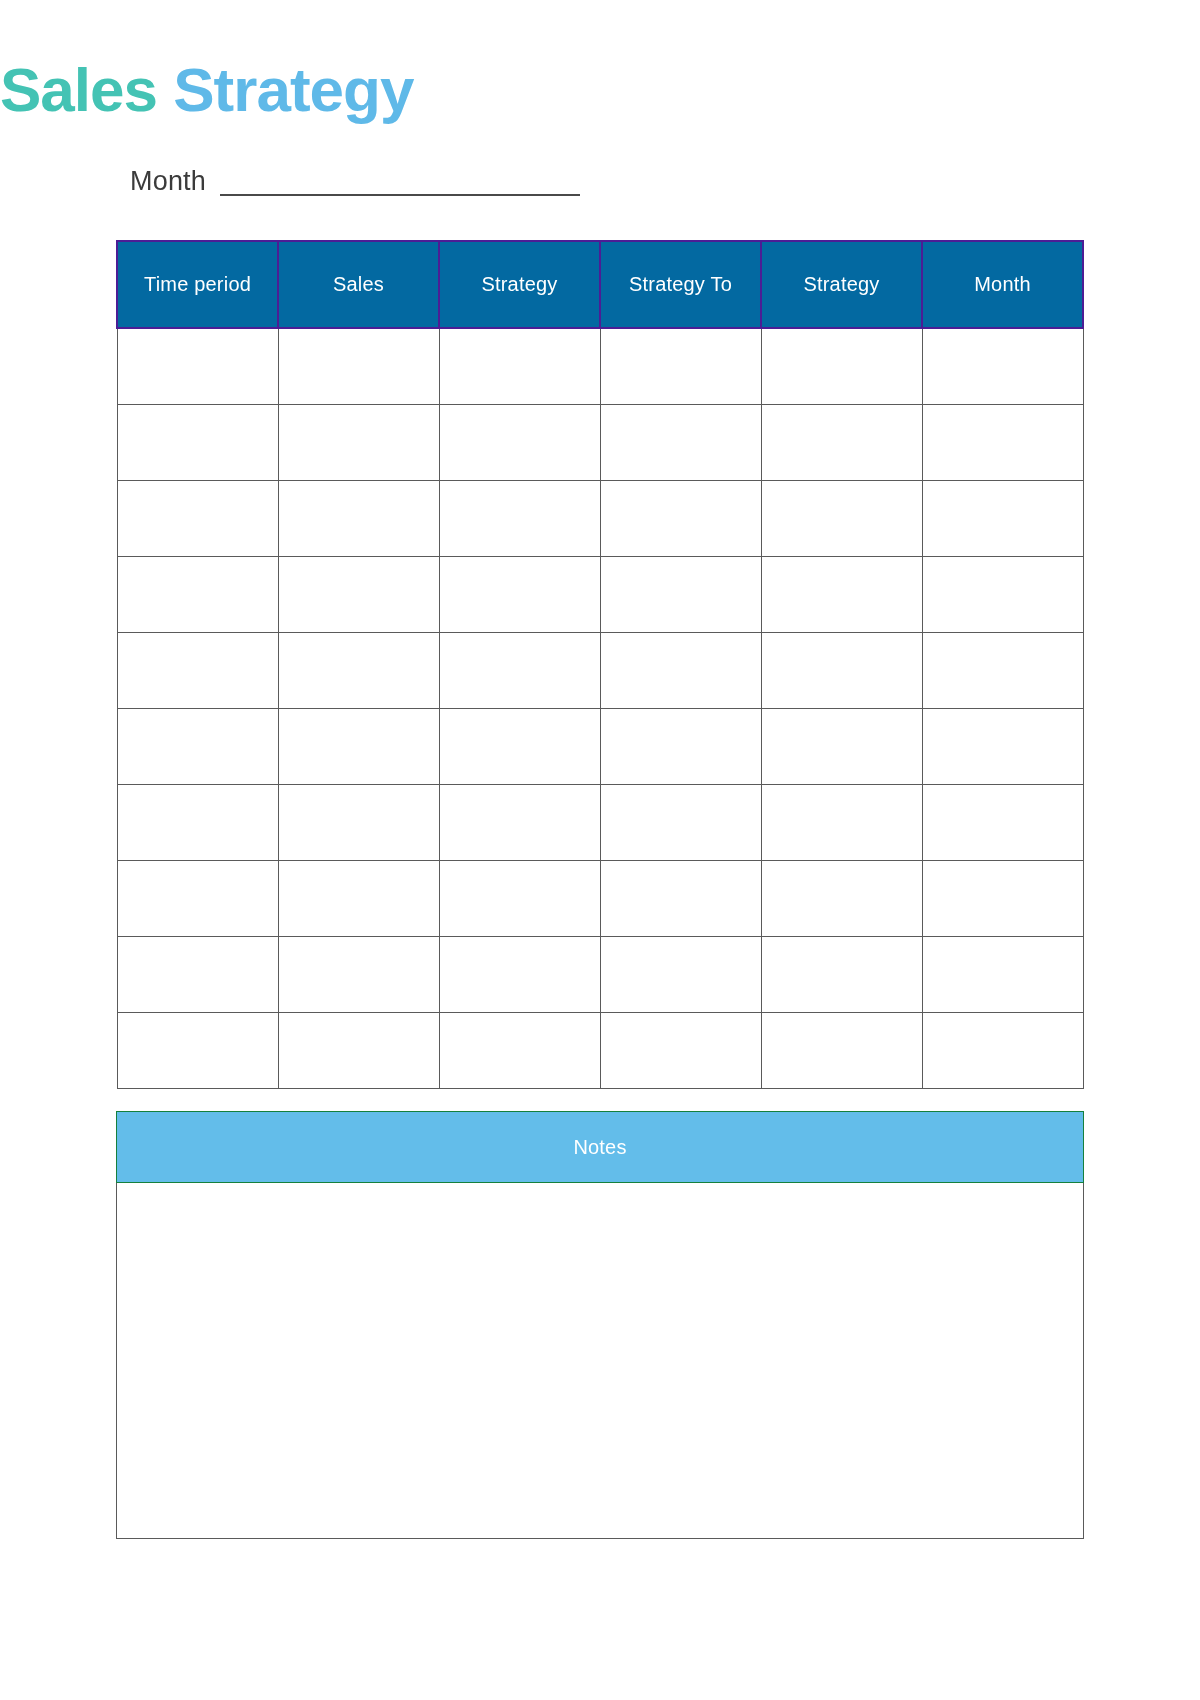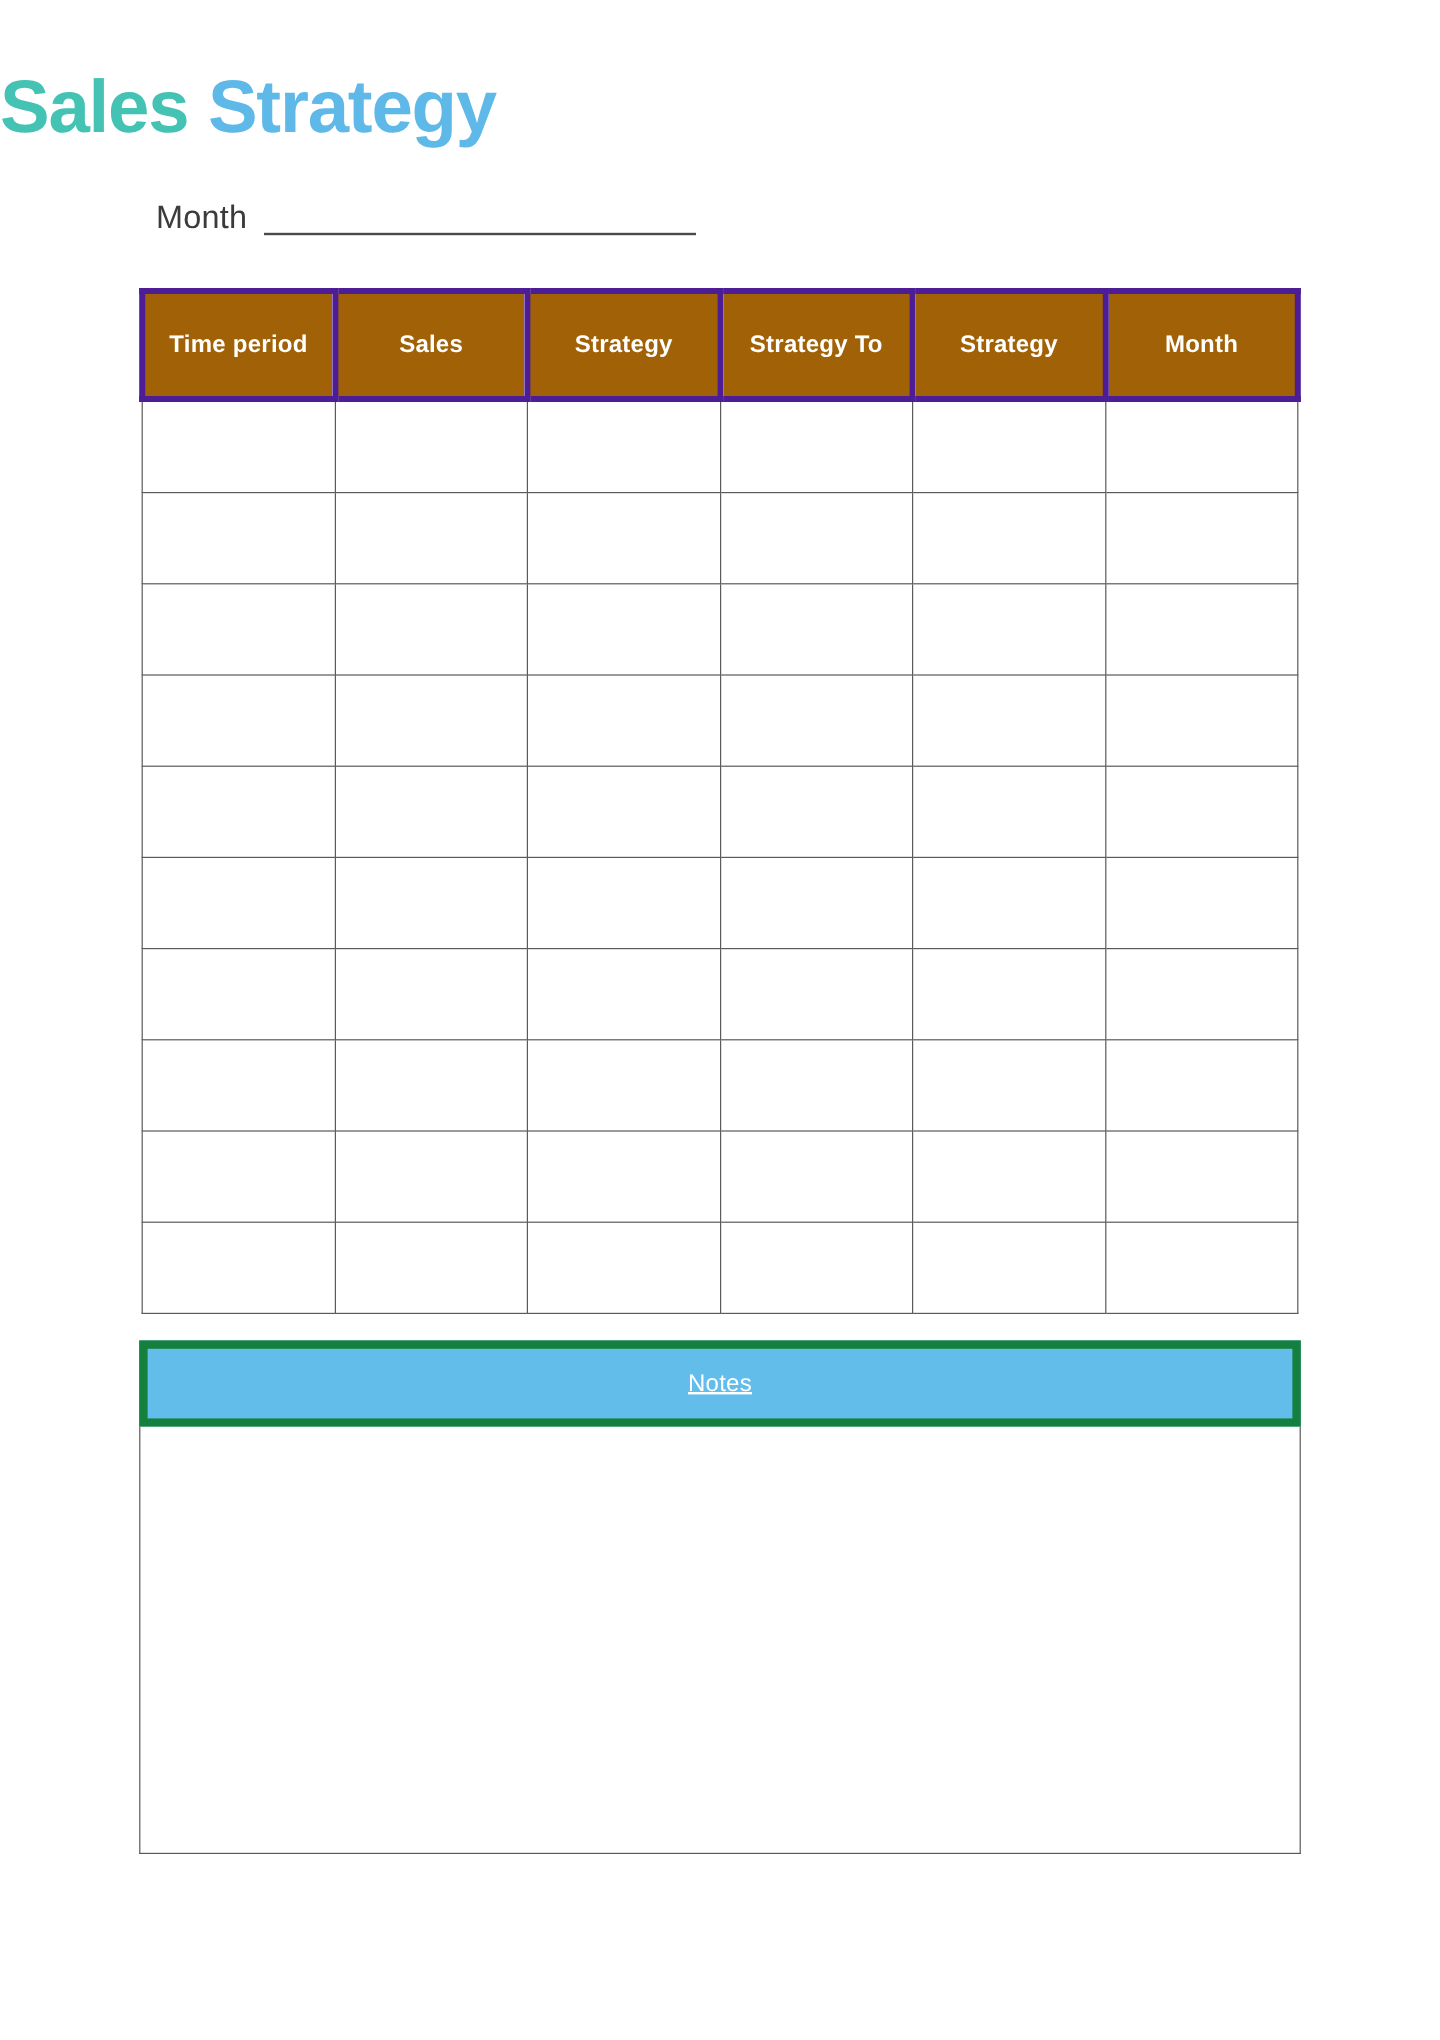--- a/index.html
+++ b/index.html
@@ -63,26 +63,26 @@
   .table-wrap {
     margin: 42px auto 0 auto;
     width: 968px;
   }
   table.grid {
     border-collapse: collapse;
     width: 968px;
     table-layout: fixed;
   }
   table.grid th {
-    background: #a16207;
+    background: #0369a1;
     color: #ffffff;
-    font-weight: bold;
+    font-weight: normal;
     font-size: 20px;
     height: 83px;
-    border: 5px solid #4c1d95;
+    border: 2px solid #4c1d95;
     text-align: center;
     vertical-align: middle;
     letter-spacing: 0.2px;
     overflow: hidden;
     white-space: nowrap;
   }
   table.grid th + th {
     border-left: 2px solid #ffffff;
   }
   table.grid td {
@@ -98,23 +98,22 @@
   }
   .notes-header {
     background: #63bdea;
     color: #ffffff;
     font-size: 20px;
     height: 72px;
     display: flex;
     align-items: center;
     justify-content: center;
     letter-spacing: 0.2px;
-    border: 7px solid #15803d;
+    border: 1px solid #15803d;
     box-sizing: border-box;
-    text-decoration: underline;
   }
   .notes-body {
     border: 1px solid #5a5a5a;
     border-top: none;
     height: 355px;
     background: #ffffff;
   }
 </style>
 </head>
 <body>

